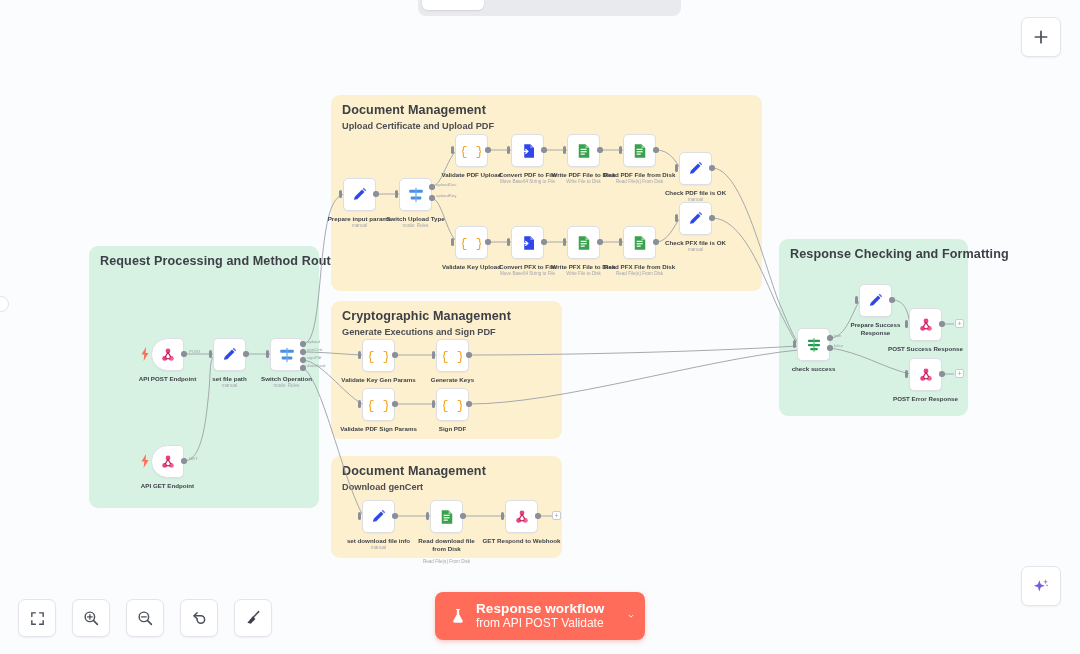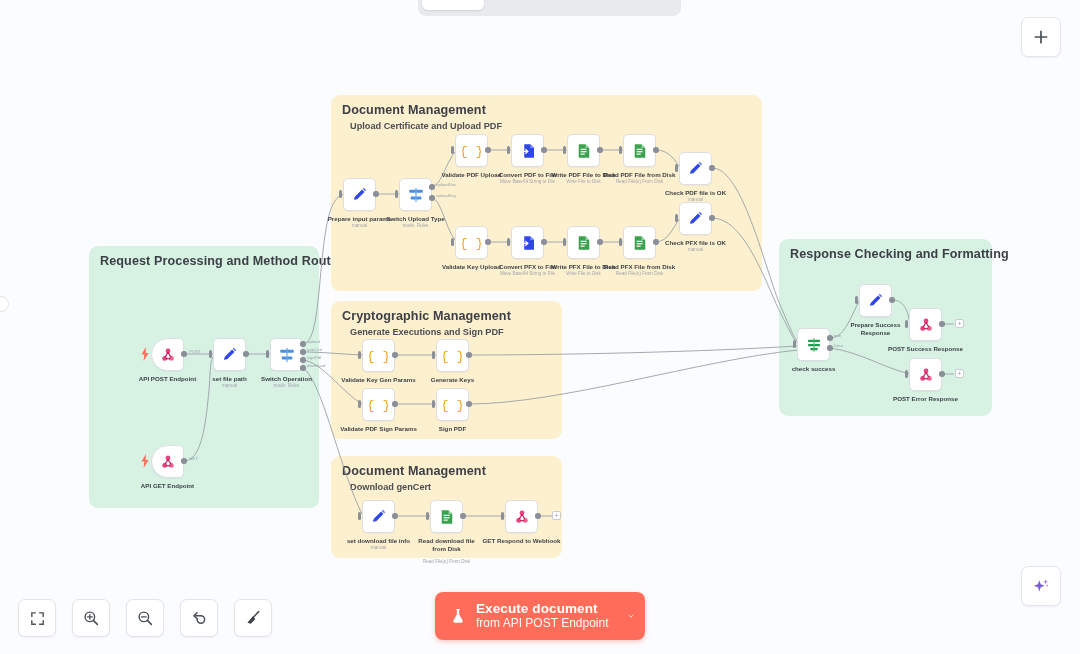--- a/index.html
+++ b/index.html
@@ -113,21 +113,20 @@
     letter-spacing: .1px;
     white-space: nowrap;
   }
   .group-sub {
     position: absolute;
     left: 11px; top: 26px;
     font-size: 9.2px;
     font-weight: 600;
     color: #4c4e55;
     white-space: nowrap;
-    margin-left: 8px;
   }
 
   
   #edges { position: absolute; left:0; top:0; width: 1080px; height: 654px; pointer-events: none; }
 
   
   .node {
     position: absolute;
     width: 33px; height: 33px;
     background: #ffffff;
@@ -222,21 +221,21 @@
   <div class="group yellow" style="left:331px; top:301px; width:231px; height:138px;">
     <div class="group-title">Cryptographic Management</div>
     <div class="group-sub">Generate Executions and Sign PDF</div>
   </div>
 
   <div class="group yellow" style="left:331px; top:456px; width:231px; height:102px;">
     <div class="group-title">Document Management</div>
     <div class="group-sub">Download genCert</div>
   </div>
 
-  <div class="group green" style="left:779px; top:239px; width:213px; height:177px;">
+  <div class="group green" style="left:779px; top:239px; width:189px; height:177px;">
     <div class="group-title">Response Checking and Formatting</div>
   </div>
 
   <svg id="edges">
     <g fill="none" stroke="#9aa0a6" stroke-width="0.9">
 
       <path d="M184,354 C198,354 204,354 214,354"></path>
 
       <path d="M184,461 C200,461 205,430 208,400 C211,375 209,360 214,356"></path>
 
@@ -691,21 +690,21 @@
         <path d="M11.8 9.8 L15.2 13.2 L9 19.5 L4.5 18.3 Z" fill="#3c4048"></path>
       </svg>
     </div>
   </div>
 
   <div id="execute-workflow-button">
     <svg class="flask" width="18" height="20" viewBox="0 0 24 24">
       <path d="M9.5 2.5 h5 v1.6 h-1 v5.4 l4.6 8.4 a2 2 0 0 1 -1.75 3 H7.65 a2 2 0 0 1 -1.75 -3 L10.5 9.5 V4.1 h-1 z" fill="#ffffff"></path>
     </svg>
     <div class="exec-text">
-      <div class="exec-line1">Execute document</div>
-      <div class="exec-line2">from API POST Endpoint</div>
+      <div class="exec-line1">Response workflow</div>
+      <div class="exec-line2">from API POST Validate</div>
     </div>
     <svg class="exec-caret" width="14" height="14" viewBox="0 0 24 24">
       <path d="M6 9.5 L12 15.5 L18 9.5" stroke="#ffffff" stroke-width="2.4" fill="none" stroke-linecap="round" stroke-linejoin="round"></path>
     </svg>
   </div>
 
 </div>
 
 </body></html>

